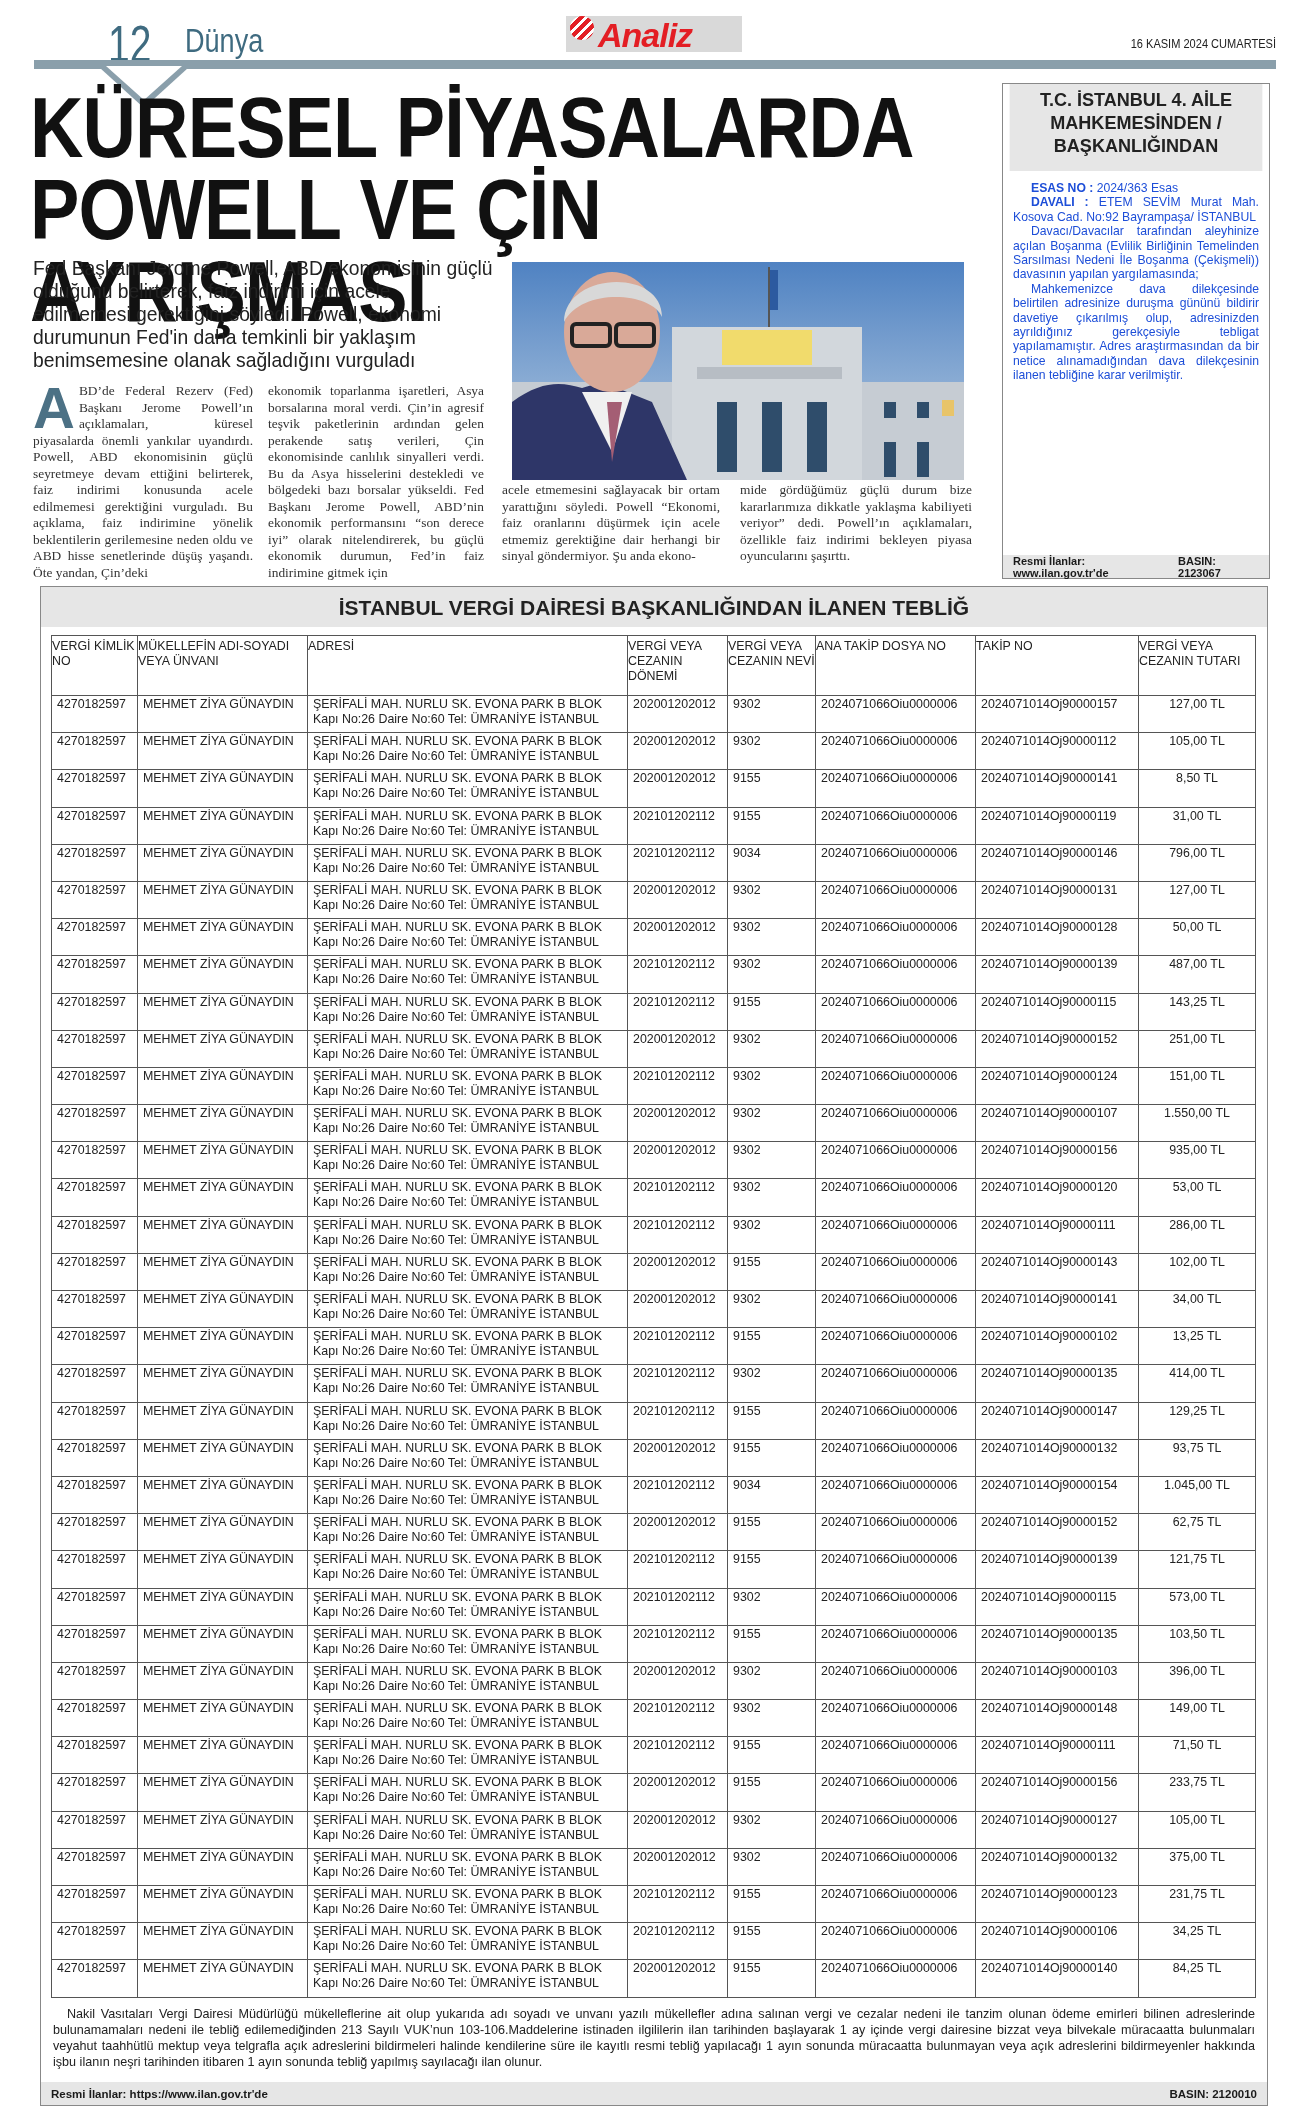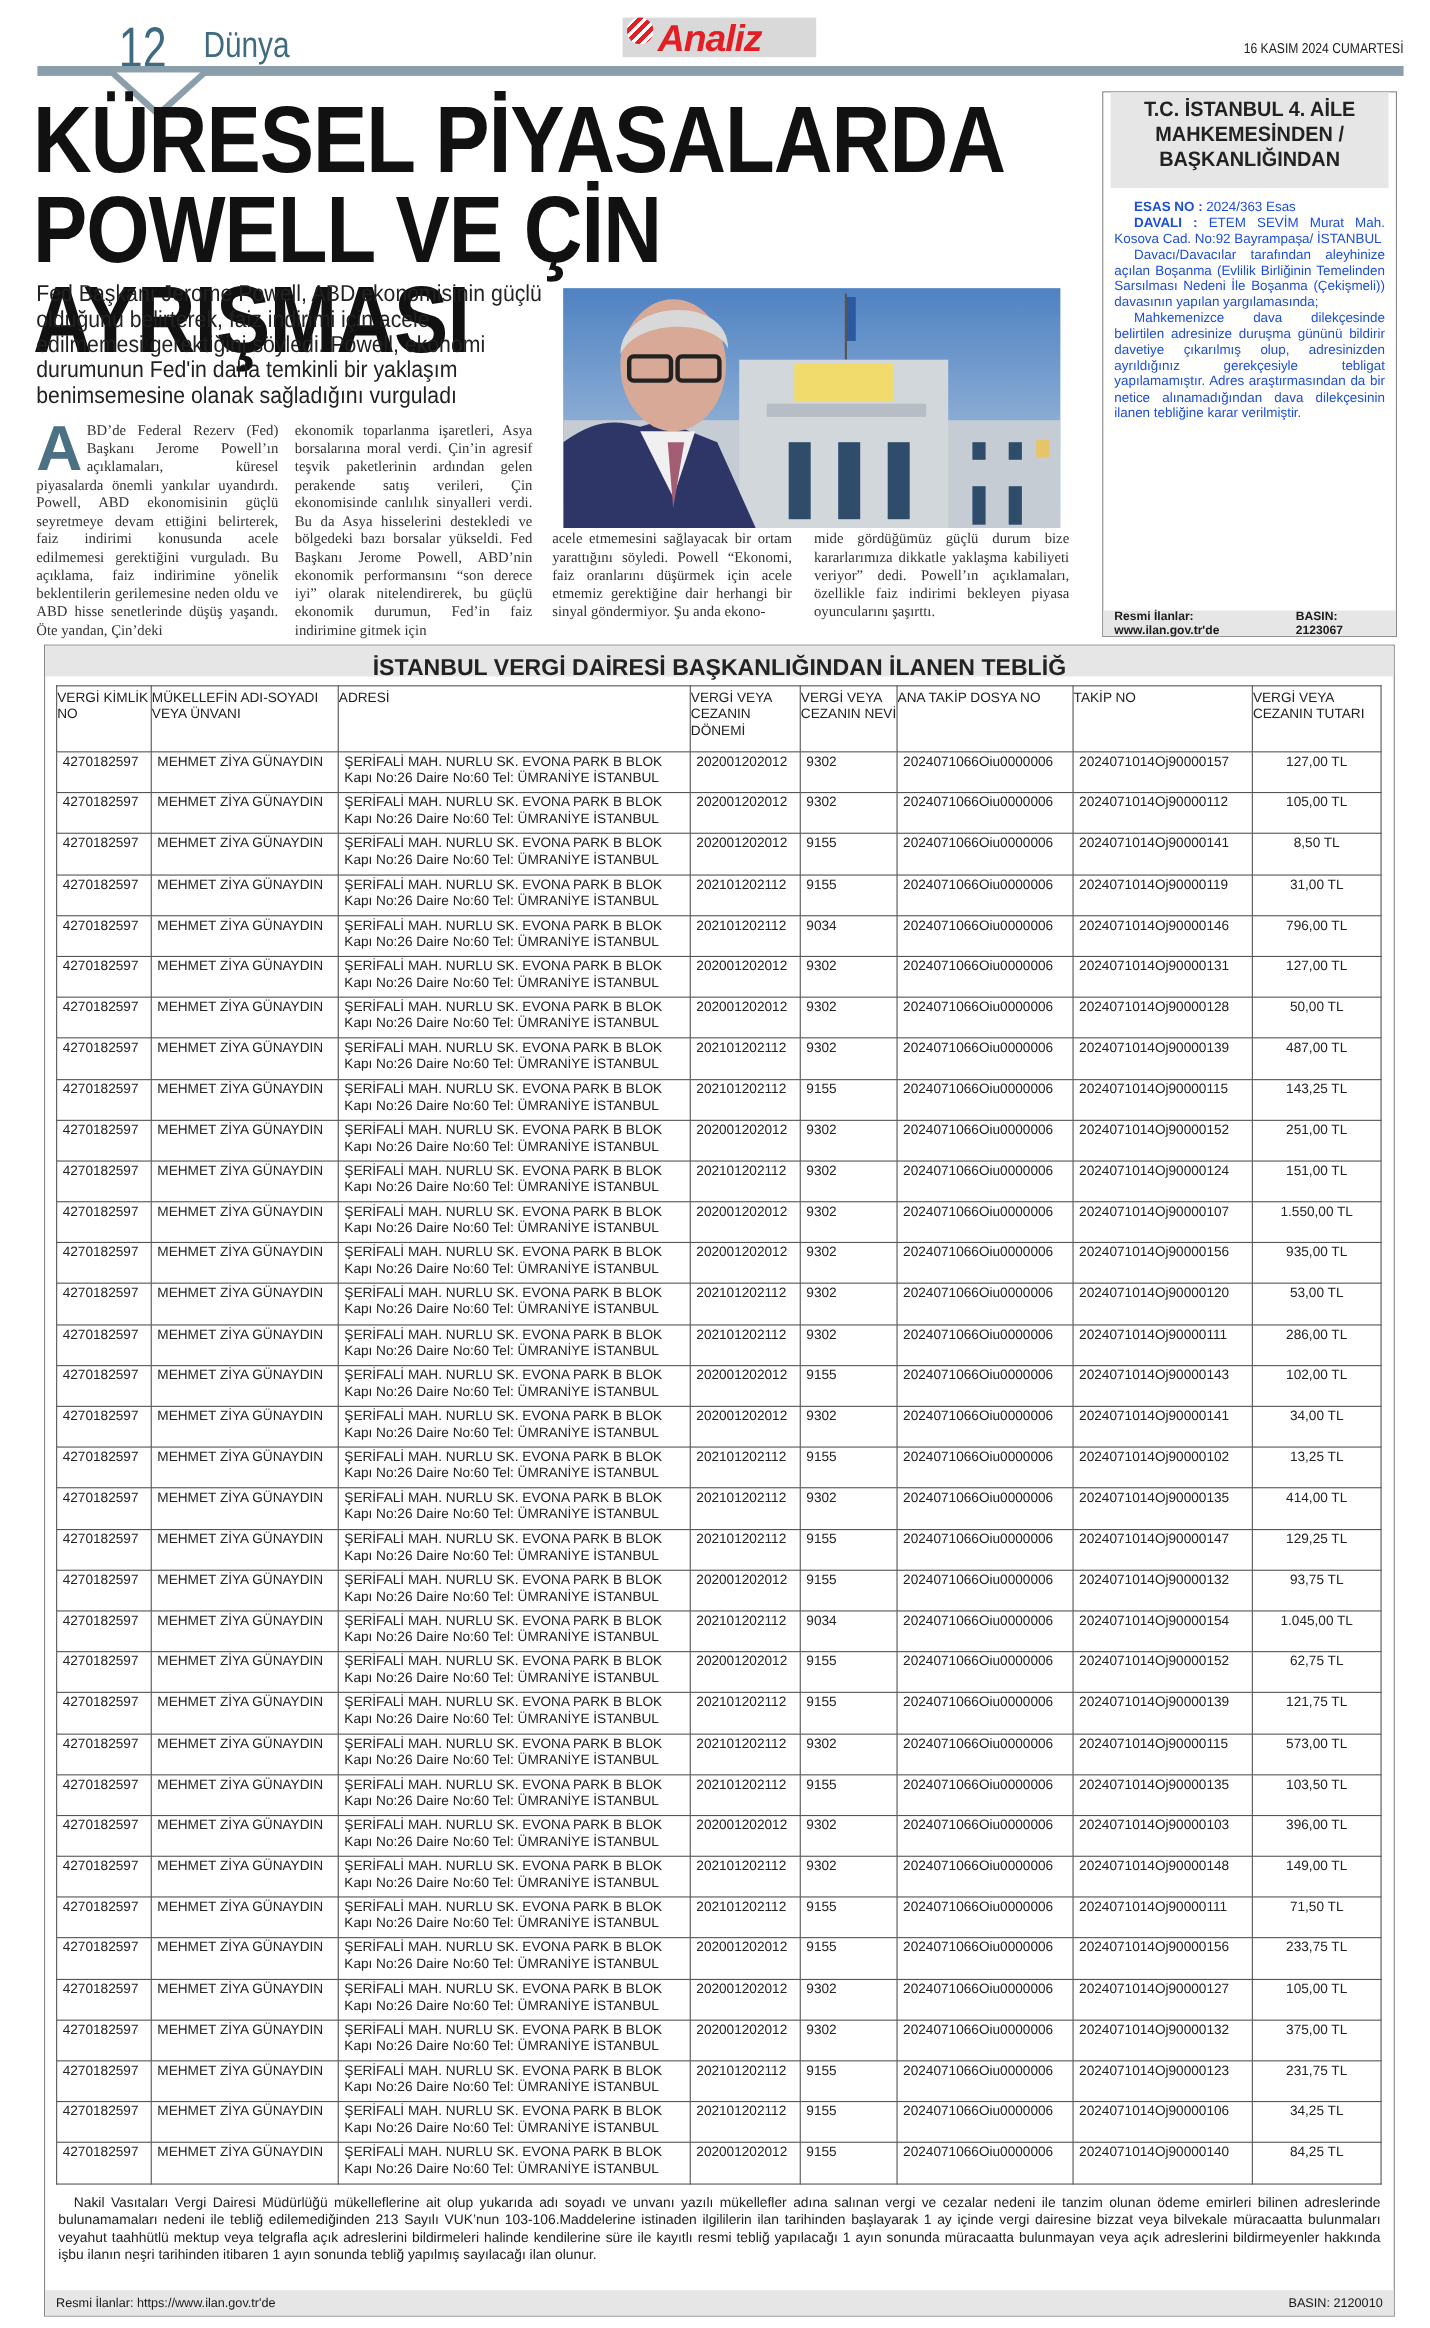--- a/index.html
+++ b/index.html
@@ -26,29 +26,29 @@
   .dropcap{float:left;font-family:"Liberation Sans",sans-serif;font-weight:bold;font-size:58px;line-height:46px;color:#4c7185;margin:2px 4px 0 0}
   #photo{left:512px;top:262px;width:452px;height:218px;overflow:hidden;background:linear-gradient(#5f8fc6,#a9c3de 60%,#c9d6e0)}
   
   #notice{left:1002px;top:83px;width:268px;height:496px;border:1px solid #888}
   #notice-head{background:#e6e6e6;height:87px;padding-top:4px;text-align:center;font-weight:bold;font-size:19px;line-height:23px;color:#222;transform:scaleX(.95)}
   #notice-body{padding:10px 10px 0 10px;font-size:12.2px;line-height:14.4px;text-align:justify;color:#1d4ed8}
   #notice-body p{text-indent:18px}
   #notice-foot{position:absolute;left:0;bottom:0;width:100%;height:23px;background:#e6e6e6;display:flex;justify-content:space-between;align-items:center;padding:0 10px;font-weight:bold;font-size:11px}
   
   #tax{left:40px;top:586px;width:1228px;height:1520px;border:1px solid #888}
-  #tax-head{height:28px;background:#e6e6e6;text-align:center;font-weight:bold;font-size:21px;line-height:42px;color:#222}
+  #tax-head{height:40px;background:#e6e6e6;text-align:center;font-weight:bold;font-size:21px;line-height:42px;color:#222}
   table{border-collapse:collapse;margin:8px 0 0 10px;width:1204px;table-layout:fixed}
   th,td{border:1px solid #555;font-size:12.4px;color:#222;vertical-align:top}
   th{font-weight:normal;text-align:left;line-height:15px;height:60px;padding-top:3px}
   td{height:37.2px;line-height:15px;padding:1px 5px 0 5px;white-space:nowrap;overflow:hidden}
   td.amt{text-align:center}
   #tax-text{padding:8px 12px 0 12px;font-size:12.6px;line-height:16px;text-align:justify;color:#222}
   #tax-text span{display:inline-block;width:14px}
-  #tax-foot{position:absolute;left:0;bottom:0;width:100%;height:23px;background:#e6e6e6;display:flex;justify-content:space-between;align-items:center;padding:0 10px;font-weight:normal;font-size:11.5px}
+  #tax-foot{position:absolute;left:0;bottom:0;width:100%;height:23px;background:#e6e6e6;display:flex;justify-content:space-between;align-items:center;padding:0 10px;font-weight:bold;font-size:11.5px}
 </style>
 </head>
 <body>
 
 <div id="pnum" class="abs">12</div>
 <div id="section" class="abs">Dünya</div>
 <div id="rule" class="abs"></div>
 <div id="chev" class="abs"></div>
 <div id="chev2" class="abs"></div>
 <div id="logo" class="abs">

